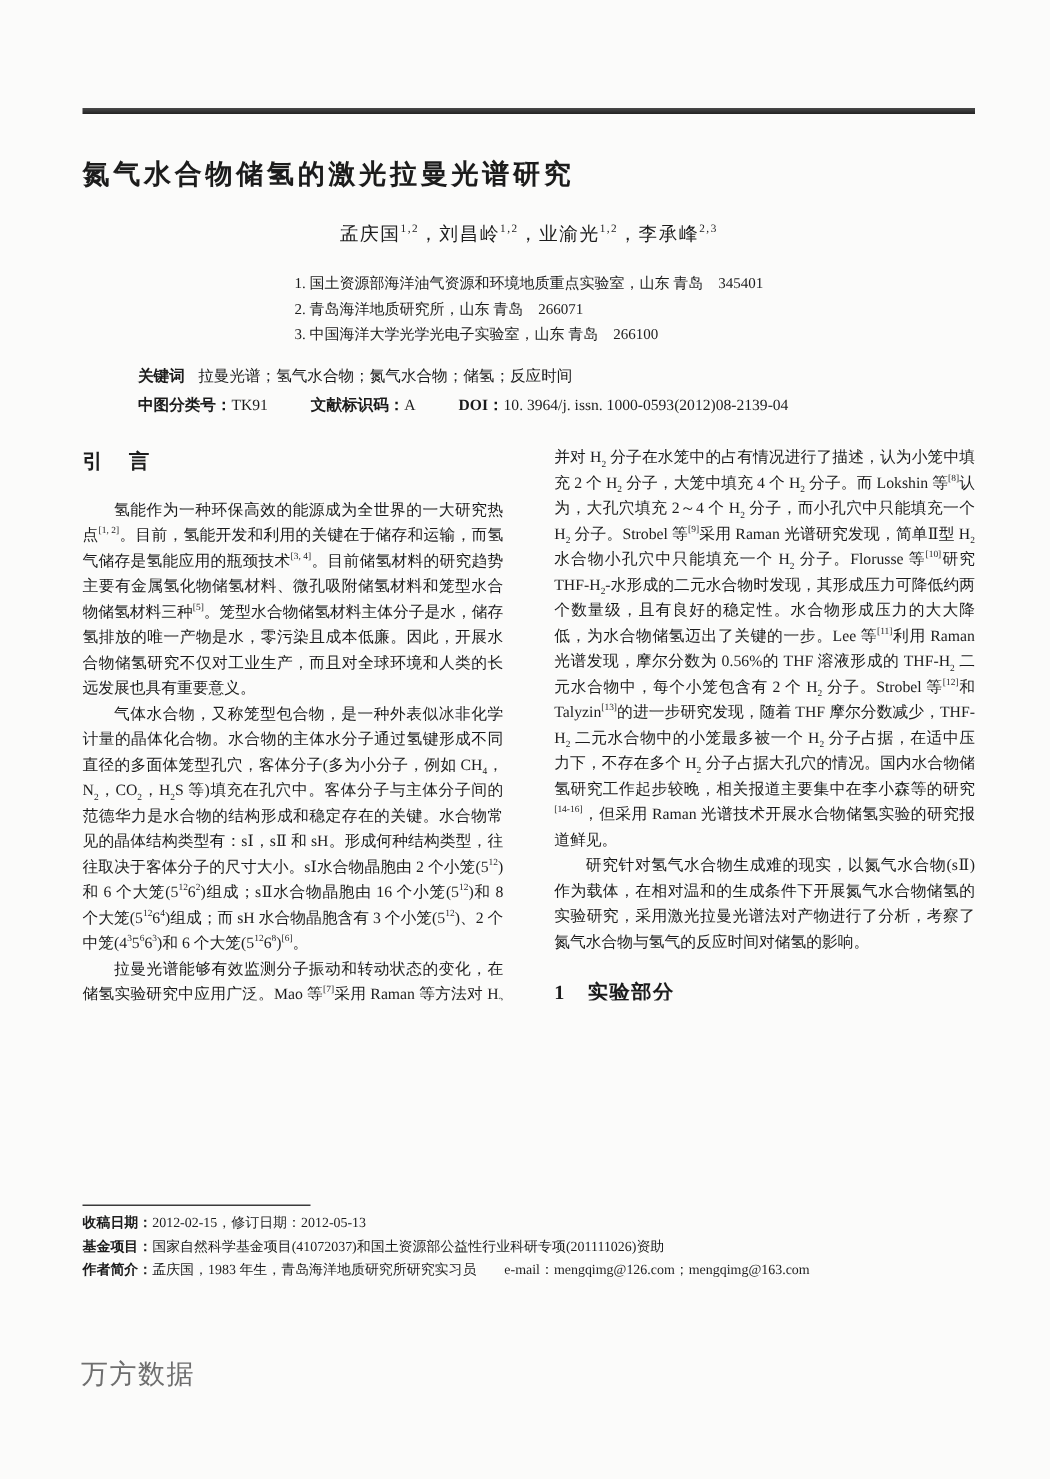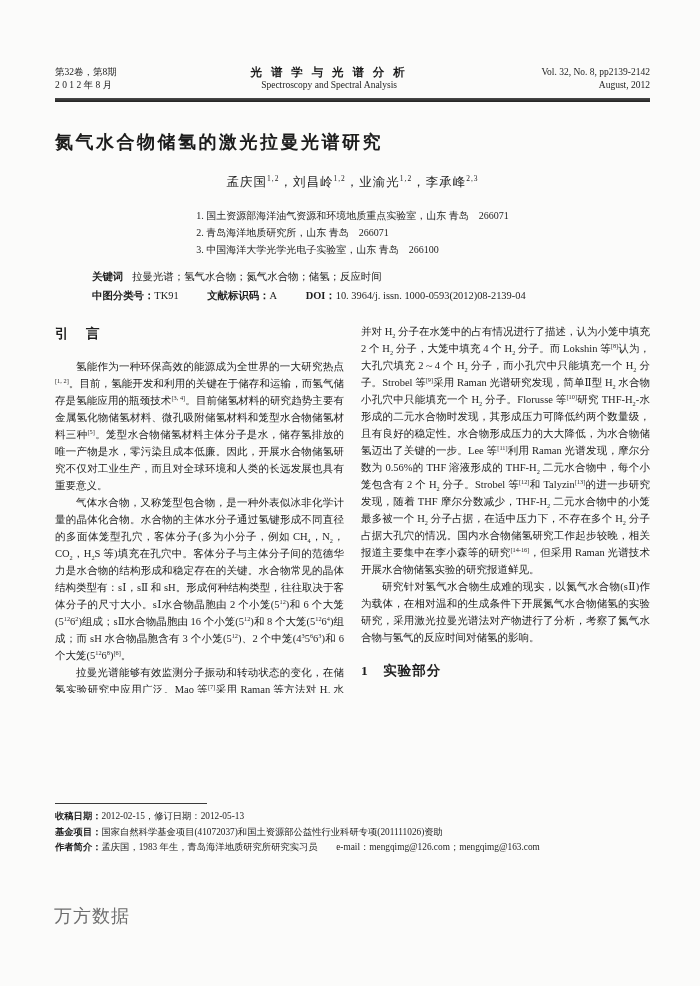--- a/index.html
+++ b/index.html
@@ -24,62 +24,48 @@
   .affil{display:inline-block;text-align:left;font-size:10px;line-height:17px;}
   
   .abstract{margin:22px 36px 0 37px;font-size:10.4px;line-height:16.2px;text-align:justify;}
   .abstract .lab{font-weight:bold;margin-right:8px;}
   .keywords{margin:12px 36px 0 37px;font-size:10.4px;}
   .keywords .lab{font-weight:bold;margin-right:9px;text-align:center;}
   .metaline{margin:5px 36px 0 37px;font-size:10.4px;}
   .metaline .lab{font-weight:bold;}
   .metaline .gap{display:inline-block;width:26px;}
   
-  .columns{display:flex;gap:17px;margin-top:20px;height:370px;overflow:hidden;}
+  .columns{display:flex;gap:34px;margin-top:20px;height:370px;overflow:hidden;}
   .col{width:289px;font-size:10.5px;line-height:17px;text-align:justify;}
   .intro-heading{font-size:13.5px;font-weight:bold;margin:2px 0 16px 0;letter-spacing:2px;}
   .col p{margin:0;text-indent:2em;}
   .col p.noindent{text-indent:0;}
   .sec-heading{font-size:13.5px;font-weight:bold;margin:16px 0 0 0;letter-spacing:1px;}
   sup{font-size:0.6em;line-height:0;vertical-align:super;}
   sub{font-size:0.6em;line-height:0;vertical-align:sub;}
   
   .footnote{position:absolute;left:55px;right:50px;top:803px;font-size:9.3px;line-height:15.5px;}
   .footnote-rule{width:152px;border-top:1.5px solid #3a3a3a;margin-bottom:5px;}
   .footnote .lab{font-weight:bold;}
   .footnote b{font-weight:normal;text-align:right;}
   .watermark{position:absolute;left:54px;top:904px;font-size:18px;color:#6e6e6e;letter-spacing:1px;
     font-family:Liberation Serif, serif;}
 </style>
 </head>
 <body>
 
 <div class="page">
 
-  <div class="jh">
-    <div class="jh-left">
-      <div>第32卷，第8期</div>
-      <div>2 0 1 2 年 8 月</div>
-    </div>
-    <div class="jh-center">
-      <div class="cn">光 谱 学 与 光 谱 分 析</div>
-      <div class="en">Spectroscopy and Spectral Analysis</div>
-    </div>
-    <div class="jh-right">
-      <div>Vol. 32, No. 8, pp2139-2142</div>
-      <div>August, 2012</div>
-    </div>
-  </div>
   <div class="head-rule"></div>
 
   <div class="title">氮气水合物储氢的激光拉曼光谱研究</div>
   <div class="authors">孟庆国<sup>1,2</sup>，刘昌岭<sup>1,2</sup>，业渝光<sup>1,2</sup>，李承峰<sup>2,3</sup></div>
   <div class="affil-wrap">
     <div class="affil">
-      <div>1. 国土资源部海洋油气资源和环境地质重点实验室，山东 青岛　266071</div>
+      <div>1. 国土资源部海洋油气资源和环境地质重点实验室，山东 青岛　345401</div>
       <div>2. 青岛海洋地质研究所，山东 青岛　266071</div>
       <div>3. 中国海洋大学光学光电子实验室，山东 青岛　266100</div>
     </div>
   </div>
 
 
   <div class="keywords">
     <span class="lab">关键词</span><span>拉曼光谱；氢气水合物；氮气水合物；储氢；反应时间</span>
   </div>
 

